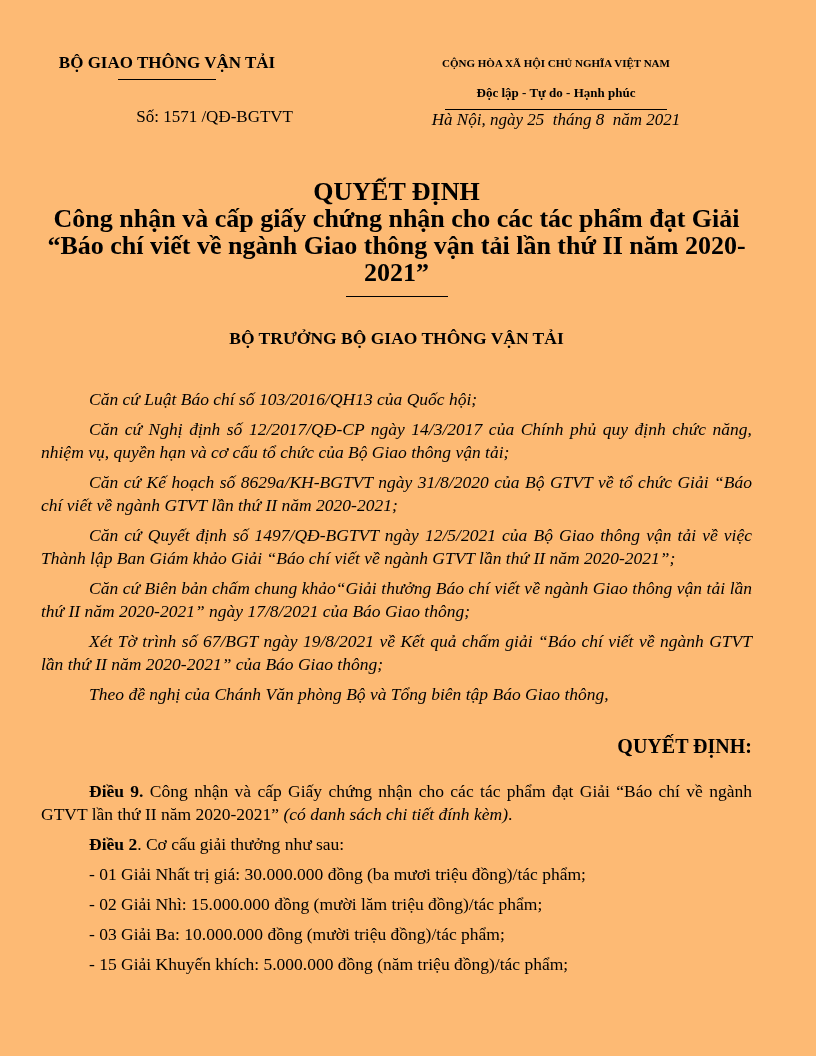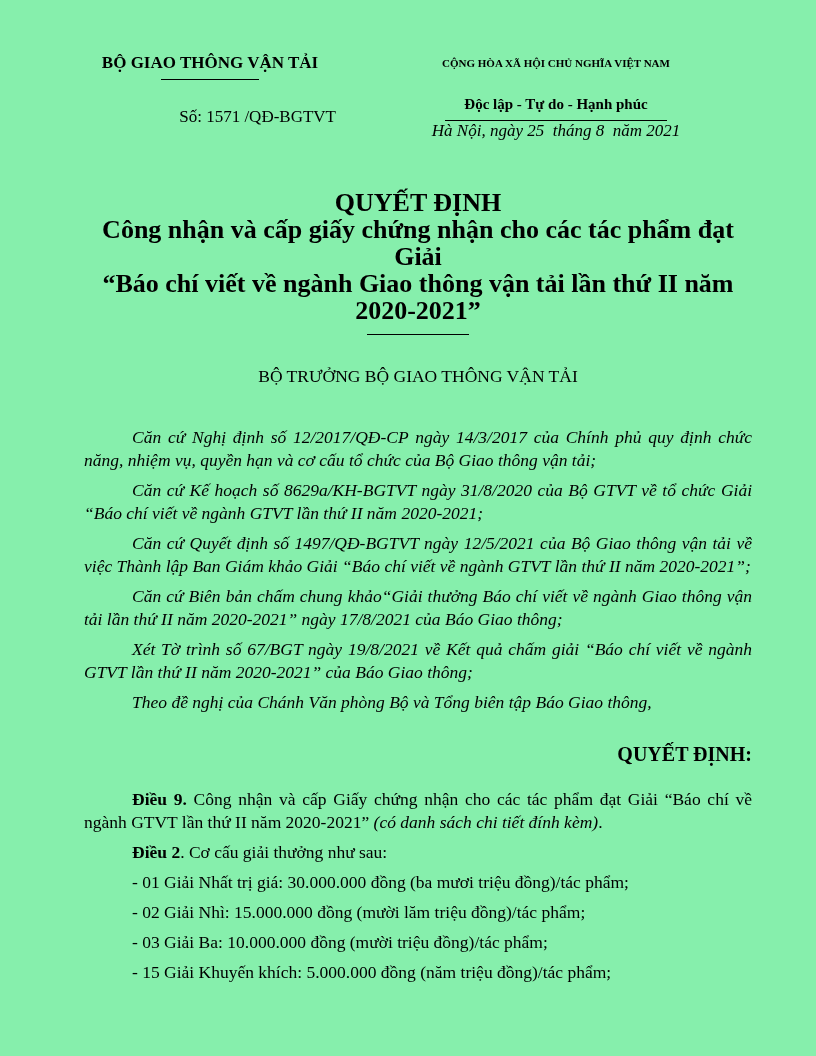--- a/index.html
+++ b/index.html
@@ -2,42 +2,42 @@
 <html><head>
 <meta charset="utf-8">
 <style>
   * { margin: 0; padding: 0; box-sizing: border-box; }
   html, body { background: #ffffff; }
   .page {
     position: relative;
     width: 816px;
     height: 1056px;
     margin: 0 auto;
-    background: #86efac;
+    background: #fdba74;
     color: #000000;
     font-family: "Liberation Serif", "DejaVu Serif", serif;
-    padding: 52px 64px 30px 84px;
+    padding: 52px 64px 30px 41px;
     overflow: hidden;
   }
   
   .header { display: flex; align-items: flex-start; }
   .header-left { width: 252px; text-align: center; }
   .header-right { width: 392px; margin-left: auto; text-align: center; }
   .org-name { font-weight: bold; font-size: 17px; line-height: 22px; }
   .org-rule { width: 98px; border-top: 1.6px solid #000; margin: 5px auto 0 auto; }
   .doc-number { font-size: 17px; text-align: right; padding-left: 16px; margin-top: 27px; white-space: pre-wrap; }
   .national-title { font-weight: bold; font-size: 11px; line-height: 22px; }
-  .motto { font-weight: bold; font-size: 15px; line-height: 22px; margin-top: 19px; }
+  .motto { font-weight: bold; font-size: 13px; line-height: 22px; margin-top: 8px; }
   .motto-rule { width: 222px; border-top: 1.6px solid #000; margin: 5px auto 0 auto; }
   .place-date { font-style: italic; font-size: 17px; white-space: pre-wrap; }
   
   .doc-title { text-align: center; font-weight: bold; font-size: 26px; line-height: 27px; margin-top: 48px; }
   .title-rule { width: 102px; border-top: 1.6px solid #000; margin: 10px auto 0 auto; }
   
-  .authority { text-align: center; font-weight: normal; font-size: 17.5px; line-height: 22px; margin-top: 30px; }
+  .authority { text-align: center; font-weight: bold; font-size: 17.5px; line-height: 22px; margin-top: 30px; }
   
   .preamble { margin-top: 39px; }
   .preamble p {
     font-style: italic;
     font-size: 17.5px;
     line-height: 23px;
     text-align: justify;
     text-indent: 48px;
     margin-bottom: 7px;
     white-space: pre-wrap;
@@ -85,20 +85,21 @@
   <div class="doc-title">
     <div>QUYẾT ĐỊNH</div>
     <div>Công nhận và cấp giấy chứng nhận cho các tác phẩm đạt Giải</div>
     <div>“Báo chí viết về ngành Giao thông vận tải lần thứ II năm 2020-2021”</div>
     <div class="title-rule"></div>
   </div>
 
   <div class="authority">BỘ TRƯỞNG BỘ GIAO THÔNG VẬN TẢI</div>
 
   <div class="preamble">
+    <p>Căn cứ Luật Báo chí số 103/2016/QH13 của Quốc hội;</p>
     <p>Căn cứ Nghị định số 12/2017/QĐ-CP ngày 14/3/2017 của Chính phủ quy định chức năng, nhiệm vụ, quyền hạn và cơ cấu tổ chức của Bộ Giao thông vận tải;</p>
     <p>Căn cứ Kế hoạch số 8629a/KH-BGTVT ngày 31/8/2020 của Bộ GTVT về tổ chức Giải “Báo chí viết về ngành GTVT lần thứ II năm 2020-2021;</p>
     <p>Căn cứ Quyết định số 1497/QĐ-BGTVT ngày 12/5/2021 của Bộ Giao thông vận tải về việc Thành lập Ban Giám khảo Giải “Báo chí viết về ngành GTVT lần thứ II năm 2020-2021”;</p>
     <p>Căn cứ Biên bản chấm chung khảo“Giải thưởng Báo chí viết về ngành Giao thông vận tải lần thứ II năm 2020-2021” ngày 17/8/2021 của Báo Giao thông;</p>
     <p>Xét Tờ trình số 67/BGT ngày 19/8/2021 về Kết quả chấm giải “Báo chí viết về ngành GTVT lần thứ II năm 2020-2021” của Báo Giao thông;</p>
     <p>Theo đề nghị của Chánh Văn phòng Bộ và Tổng biên tập Báo Giao thông,</p>
   </div>
 
   <div class="decision-heading">QUYẾT ĐỊNH:</div>
 

